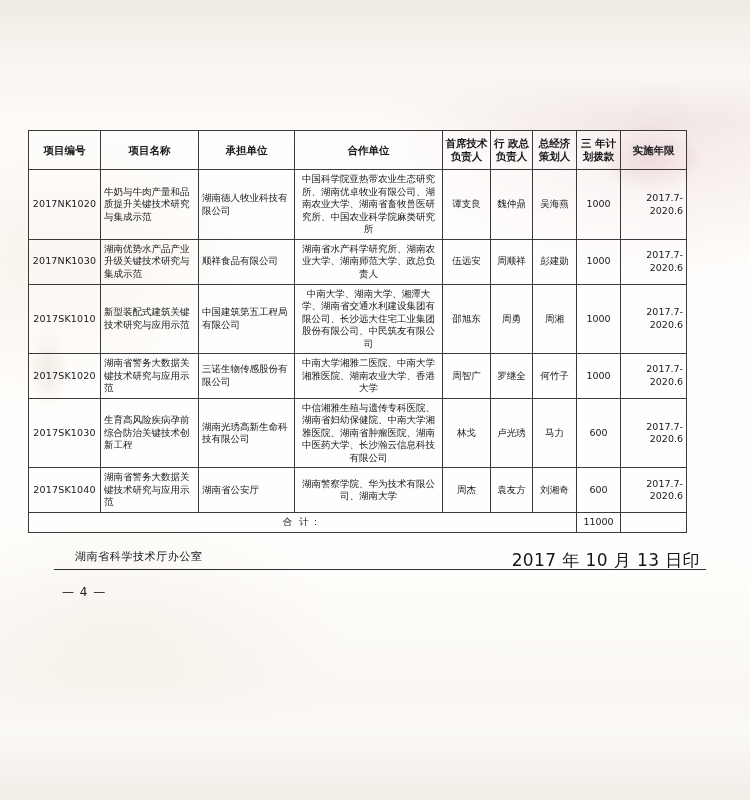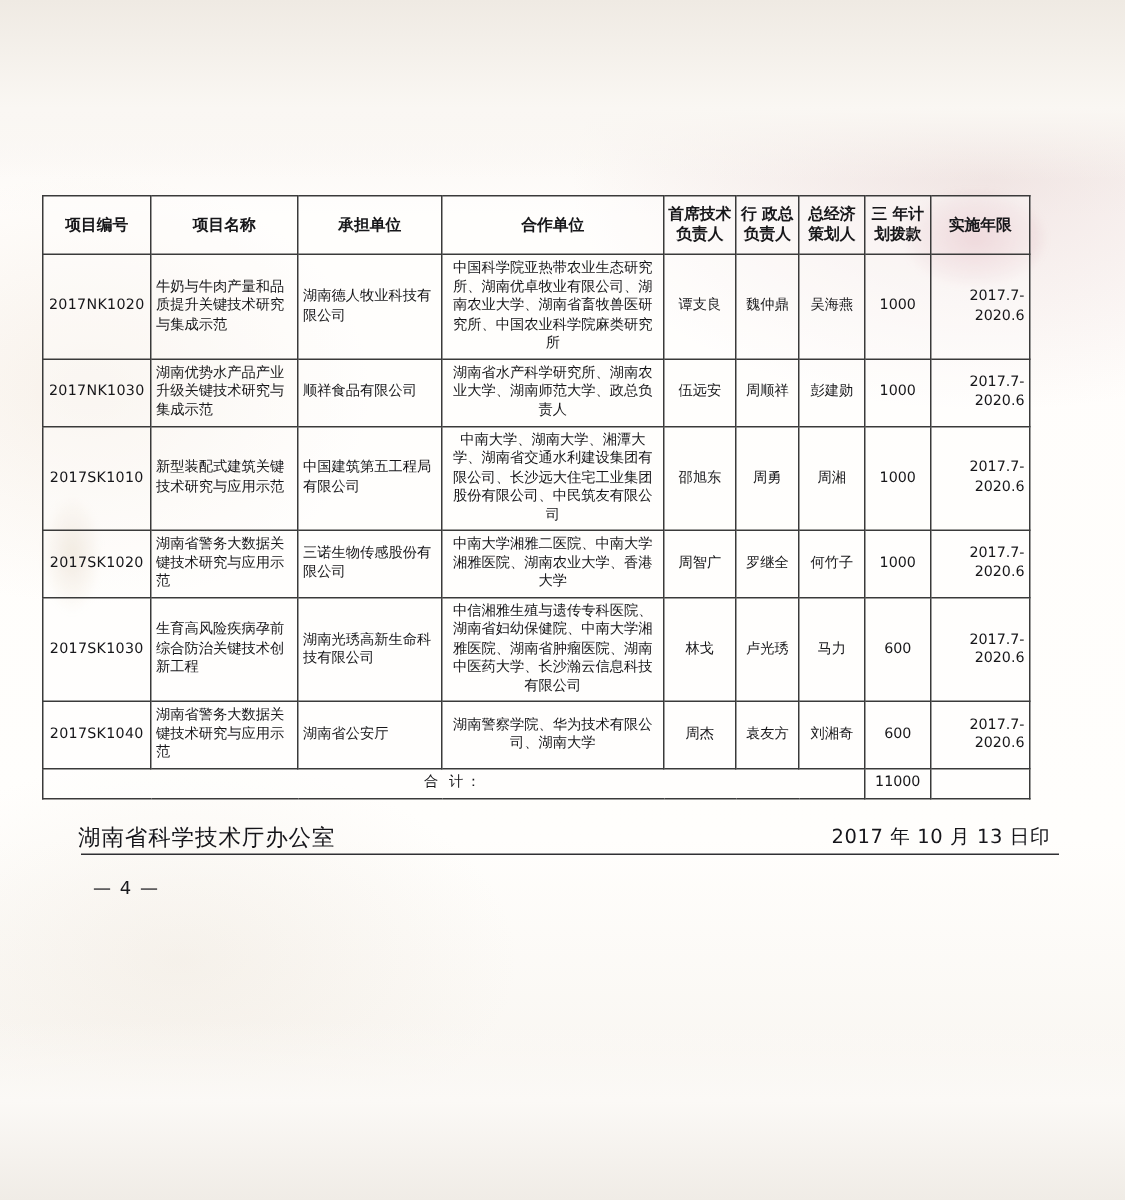--- a/index.html
+++ b/index.html
@@ -99,32 +99,32 @@
   }
   .footer-line {
     position: absolute;
     left: 26px;
     right: 0;
     top: 22px;
     border-top: 1px solid #2f2f33;
   }
   .footer-left {
     position: absolute;
-    left: 24px;
+    left: 47px;
     top: 2px;
-    font-size: 15px;
+    font-size: 11px;
     color: #15151a;
     letter-spacing: 0.6px;
     text-align: center;
   }
   .footer-right {
     position: absolute;
     right: 6px;
     top: 2px;
-    font-size: 13px;
+    font-size: 17px;
     color: #15151a;
     letter-spacing: 0.4px;
     text-align: center;
   }
   .page-no {
     margin-top: 12px;
     margin-left: 38px;
     font-size: 12px;
     color: #1a1a1e;
     letter-spacing: 1px;

